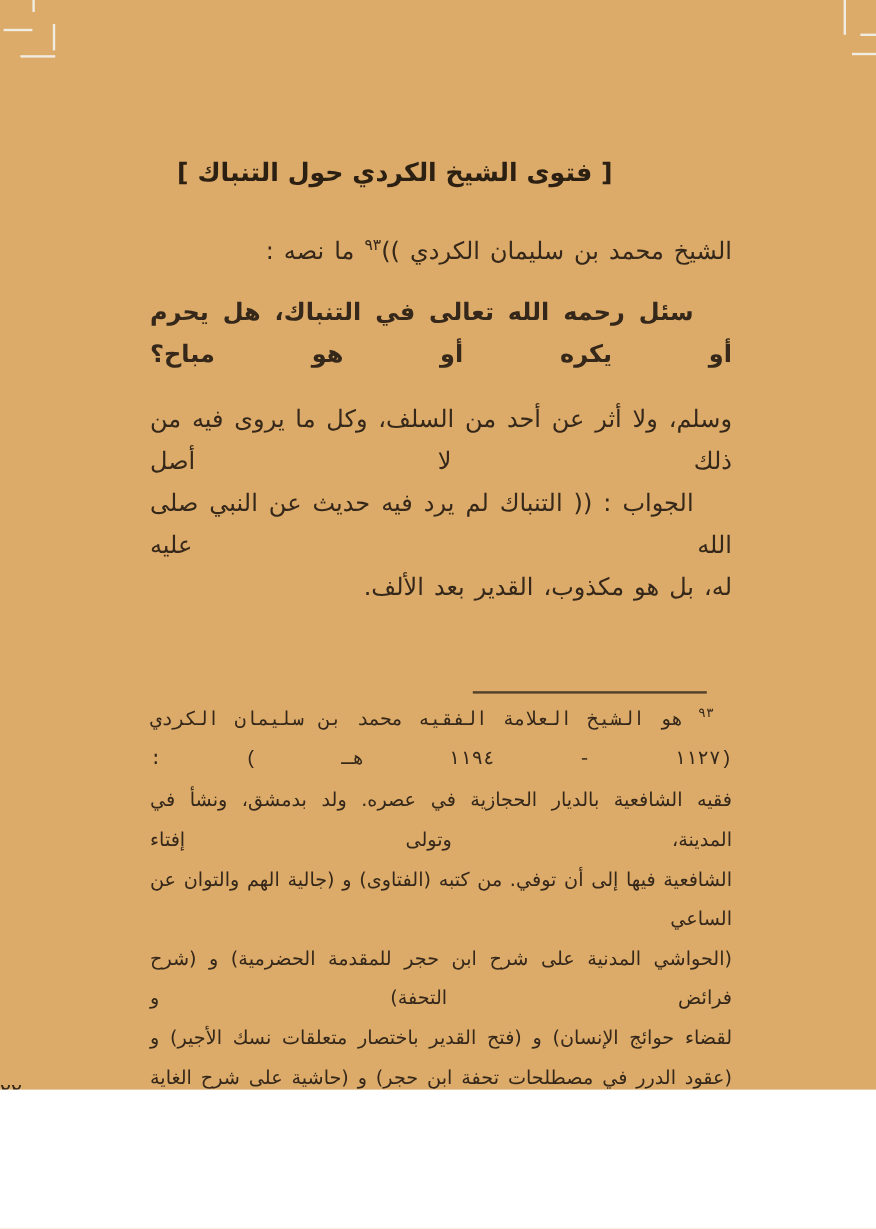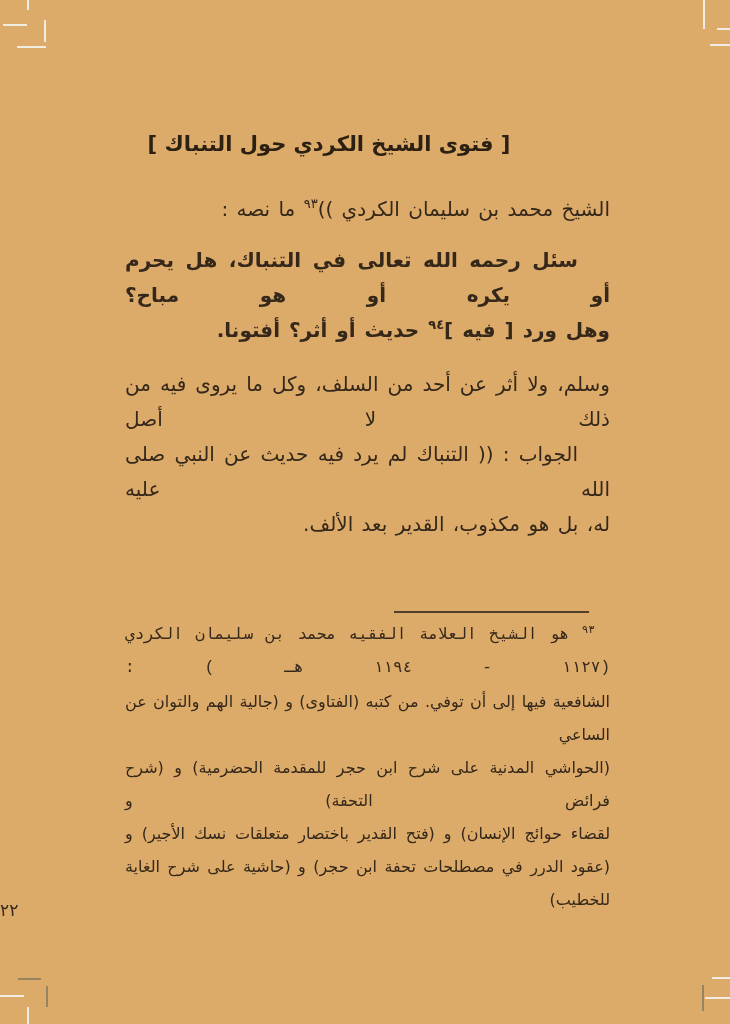--- a/index.html
+++ b/index.html
@@ -2,21 +2,21 @@
 <html lang="ar" style="--bg: #ddab69; --ink: #35281a; --title-ink: #2c2013; --sep: #50402a; --cm-light: #f1ece1; --cm-dark: #95845f;"><head>
 <meta charset="utf-8">
 <style>
   * { margin: 0; padding: 0; box-sizing: border-box; }
   html, body { width: 730px; }
   body { font-family: "DejaVu Sans", sans-serif; }
 
   .page {
     position: relative;
     width: 730px;
-    height: 1024px;
+    height: 908px;
     background: var(--bg, #ddab69);
     color: var(--ink, #35281a);
     overflow: hidden;
   }
 
   
   .cm { position: absolute; }
   .cm-light { background: var(--cm-light, #f1ece1); }
   .cm-dark  { background: var(--cm-dark, #95845f); }
 
@@ -121,33 +121,33 @@
   <div class="content">
 
     <div class="title">[ فتوى الشيخ الكردي حول التنباك ]</div>
 
     <div class="para p1">
       <div class="line"><span>الشيخ محمد بن سليمان الكردي ))</span><sup class="fn-ref">٩٣</sup><span> ما نصه :</span></div>
     </div>
 
     <div class="para p2">
       <div class="line just indent">سئل رحمه الله تعالى في التنباك، هل يحرم أو يكره أو هو مباح؟</div>
-      <div class="line"><span>وهل ورد [ فيه ]</span><sup class="fn-ref">٩٤</sup><span> حديث أو أثر؟ أفتونا.</span></div>
     </div>
 
     <div class="para p3">
       <div class="line just">وسلم، ولا أثر عن أحد من السلف، وكل ما يروى فيه من ذلك لا أصل</div>
       <div class="line just indent">الجواب : (( التنباك لم يرد فيه حديث عن النبي صلى الله عليه</div>
       <div class="line">له، بل هو مكذوب، القدير بعد الألف.</div>
     </div>
 
     <div class="fn-sep"></div>
 
     <div class="footnote">
       <div class="fn-line fn-just fn-indent"><sup class="fn-marker">٩٣</sup><span> هو الشيخ العلامة الفقيه محمد بن سليمان الكردي (١١٢٧ - ١١٩٤ هـ ) :</span></div>
+      <div class="fn-line fn-just">فقيه الشافعية بالديار الحجازية في عصره. ولد بدمشق، ونشأ في المدينة، وتولى إفتاء</div>
       <div class="fn-line fn-just">الشافعية فيها إلى أن توفي. من كتبه (الفتاوى) و (جالية الهم والتوان عن الساعي</div>
       <div class="fn-line fn-just">(الحواشي المدنية على شرح ابن حجر للمقدمة الحضرمية) و (شرح فرائض التحفة) و</div>
       <div class="fn-line fn-just">لقضاء حوائج الإنسان) و (فتح القدير باختصار متعلقات نسك الأجير) و</div>
       <div class="fn-line fn-just">(عقود الدرر في مصطلحات تحفة ابن حجر) و (حاشية على شرح الغاية للخطيب)</div>
 
     </div>
 
   </div>
 
   <div class="page-num">٢٢</div>

